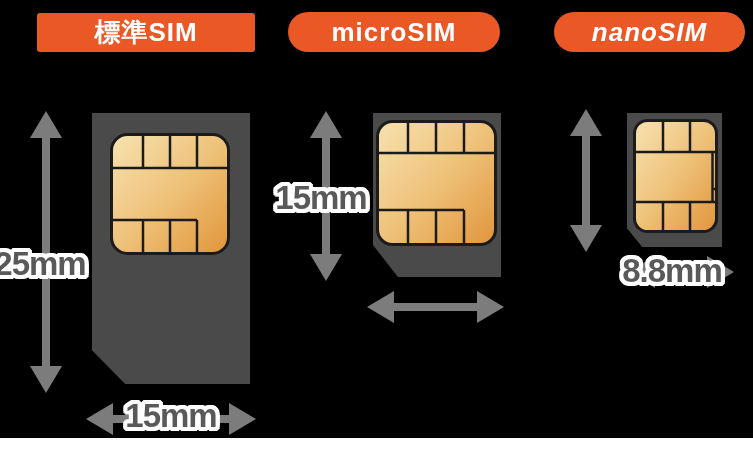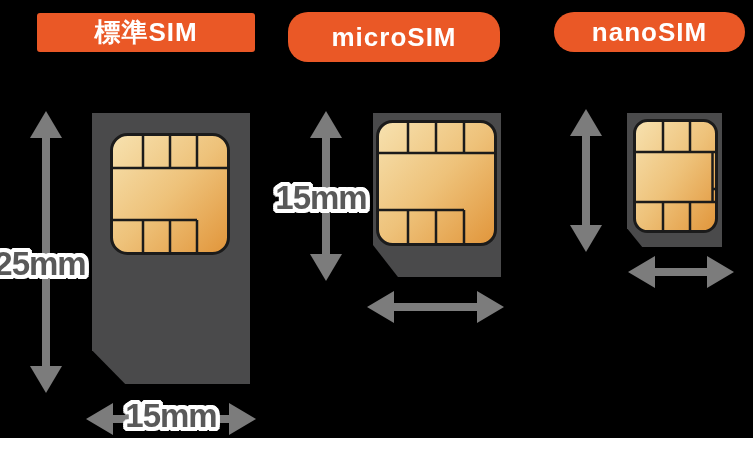--- a/index.html
+++ b/index.html
@@ -11,22 +11,22 @@
   }
   .bottom-strip{position:absolute;left:0;top:438px;width:753px;height:12px;background:var(--bottom_strip,#fff);}
 
   
   .tag{
     position:absolute;display:flex;align-items:center;justify-content:center;
     background:var(--accent_orange,#ea5826);color:#fff;font-weight:bold;
     font-size:26px;letter-spacing:1px;
   }
   .tag-standard{left:37px;top:13px;width:218px;height:39px;border-radius:3px;}
-  .tag-micro{left:288px;top:12px;width:212px;height:50px;border-radius:20px;}
-  .tag-nano{left:554px;top:12px;width:191px;height:40px;border-radius:20px;}
+  .tag-micro{left:288px;top:12px;width:212px;height:40px;border-radius:20px;}
+  .tag-nano{left:554px;top:12px;width:191px;height:40px;border-radius:20px;font-style:italic;}
 
   
   .card{position:absolute;background:var(--card_gray,#4a4a4b);}
   .card-standard{left:92px;top:113px;width:158px;height:271px;
     clip-path:polygon(0 0,100% 0,100% 100%,21% 100%,0 87.5%);}
   .card-micro{left:373px;top:113px;width:128px;height:164px;
     clip-path:polygon(0 0,100% 0,100% 100%,19.5% 100%,0 80.5%);}
   .card-nano{left:627px;top:113px;width:95px;height:134px;
     clip-path:polygon(0 0,100% 0,100% 100%,16% 100%,0 86%);}
   .chip{position:absolute;}
@@ -149,15 +149,16 @@
     <g fill="var(--arrow_gray,#7c7c7c)">
       <polygon points="0,17 27,1 27,33"></polygon>
       <polygon points="106,17 79,1 79,33"></polygon>
       <rect x="25" y="13" width="56" height="8"></rect>
     </g>
   </svg>
 
   <div class="dim" style="left:40px;top:264px">25mm</div>
   <div class="dim" style="left:171px;top:416px">15mm</div>
   <div class="dim" style="left:321px;top:198px">15mm</div>
+  <div class="dim" style="left:672px;top:271px">8.8mm</div>
 
   <div class="bottom-strip"></div>
 </div>
 
 </body></html>

